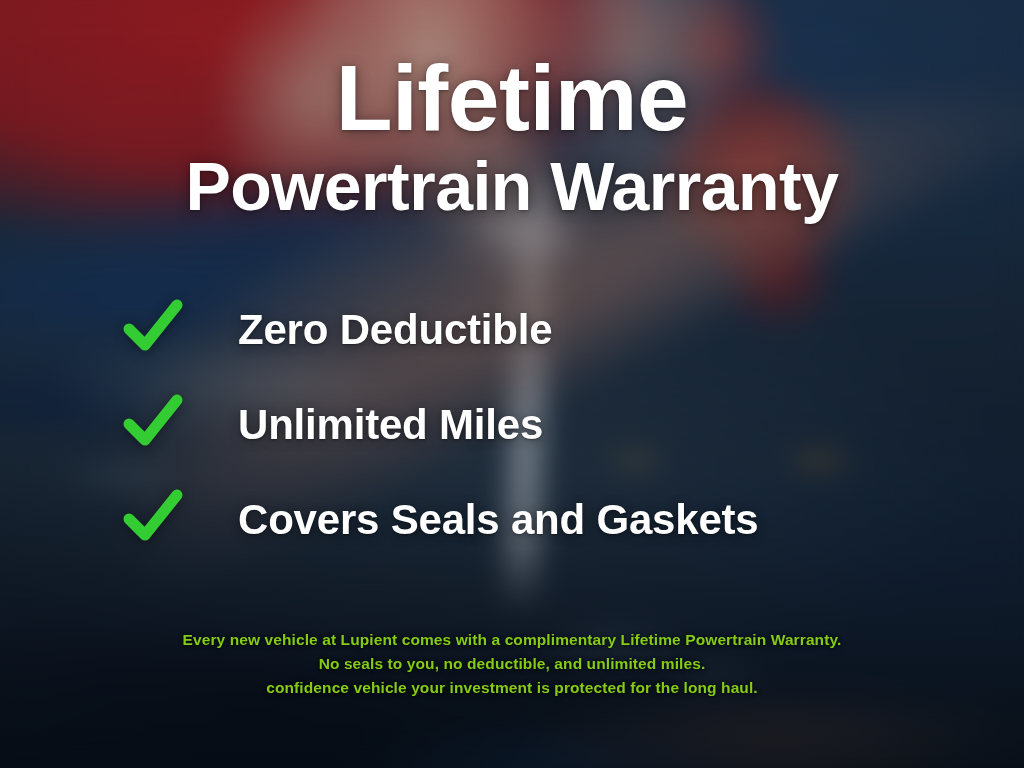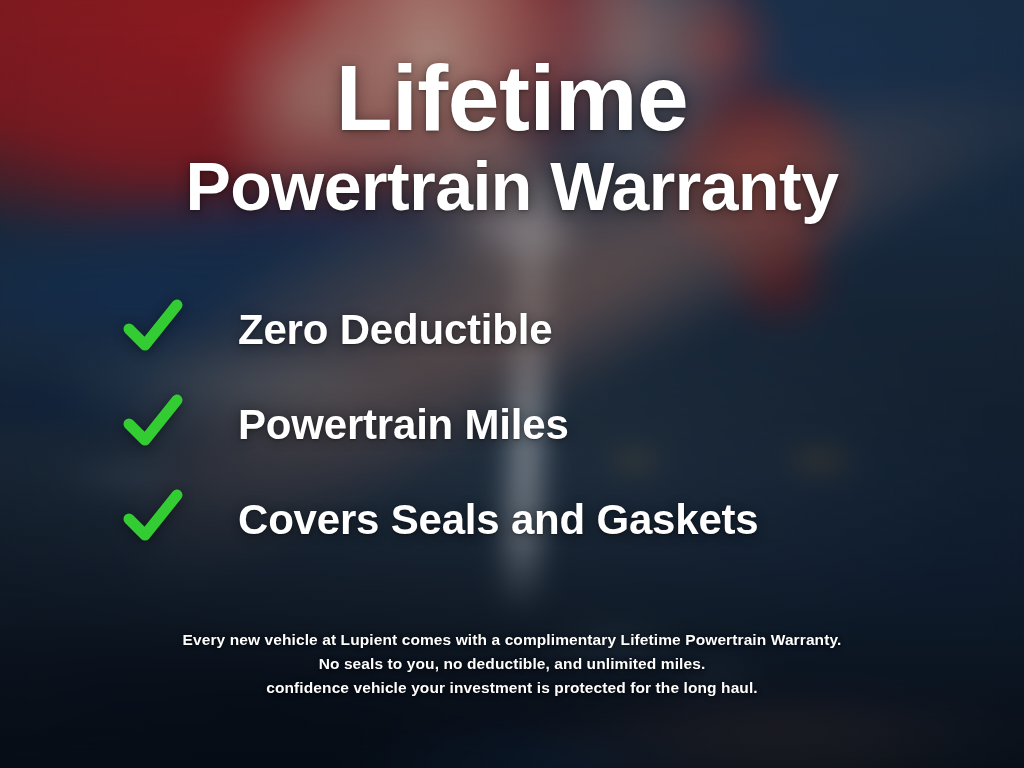--- a/index.html
+++ b/index.html
@@ -149,21 +149,21 @@
     letter-spacing:-0.2px;
     white-space:nowrap;
     margin-left:54px;
     text-shadow:0 2px 12px rgba(0,0,0,.45), 0 1px 2px rgba(0,0,0,.35);
   }
 
   #description {
     position:absolute;
     left:0; right:0; top:628px;
     text-align:center;
-    color:#ffffff;
+    color:#84cc16;
     font-size:15.5px;
     font-weight:bold;
     line-height:24px;
     letter-spacing:.1px;
     text-shadow:0 1px 5px rgba(0,0,0,.62), 0 0 2px rgba(0,0,0,.5);
   }
   #description .line { display:block; white-space:nowrap; }
 </style>
 </head>
 <body>
@@ -200,21 +200,21 @@
         </span>
         <span class="benefit-label">Zero Deductible</span>
       </div>
 
       <div class="benefit">
         <span class="check-icon">
           <svg viewBox="0 0 62 56" aria-hidden="true">
             <path d="M7 31 L23 47 L55 7" fill="none" stroke="#33cc33" stroke-width="11" stroke-linecap="round" stroke-linejoin="round"></path>
           </svg>
         </span>
-        <span class="benefit-label">Powertrain Miles</span>
+        <span class="benefit-label">Unlimited Miles</span>
       </div>
 
       <div class="benefit">
         <span class="check-icon">
           <svg viewBox="0 0 62 56" aria-hidden="true">
             <path d="M7 31 L23 47 L55 7" fill="none" stroke="#33cc33" stroke-width="11" stroke-linecap="round" stroke-linejoin="round"></path>
           </svg>
         </span>
         <span class="benefit-label">Covers Seals and Gaskets</span>
       </div>

